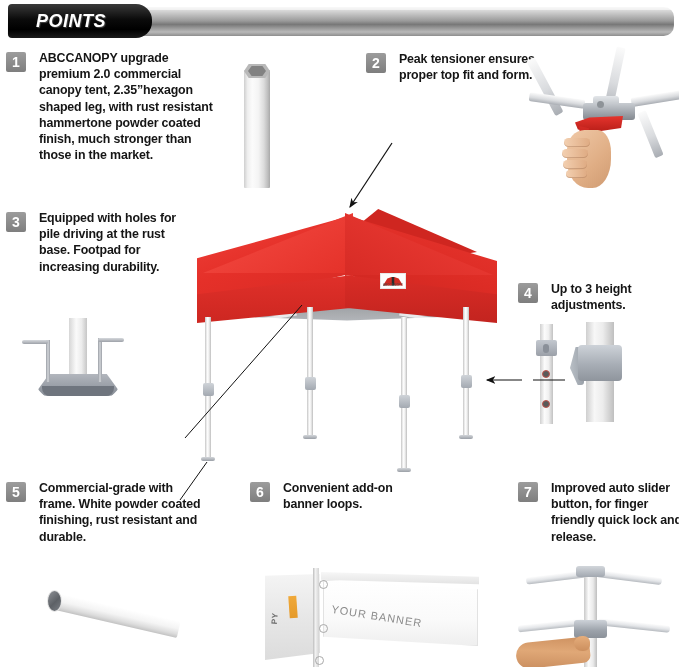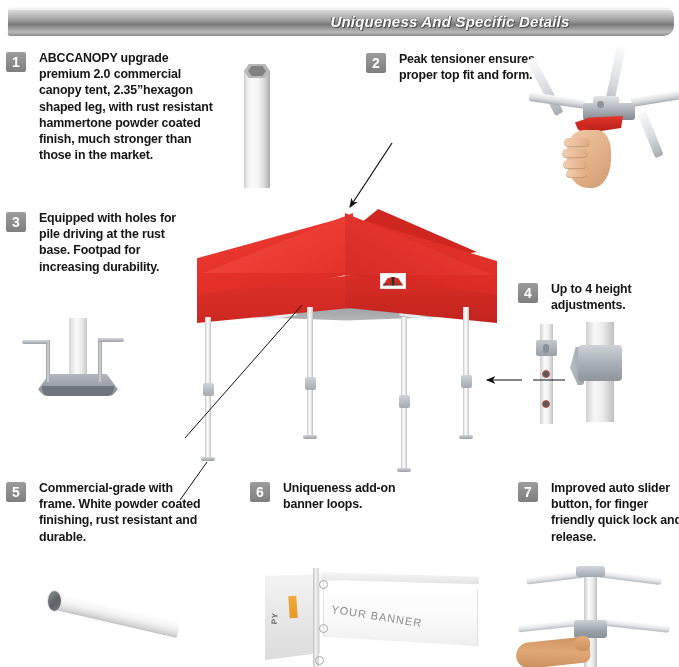--- a/index.html
+++ b/index.html
@@ -345,21 +345,23 @@
     border-radius: 50% 40% 40% 50%;
   }
 </style>
 </head>
 <body>
 
 <div id="page">
 
   <div class="banner-wrap">
     <div class="banner-bar"></div>
-    <div class="banner-title">Uniqueness And Specific Details</div>
+    <div class="banner-tab">
+      <div class="banner-tab-label">POINTS</div>
+    </div>
   </div>
 
   <div class="point" id="p1">
     <div class="badge">1</div>
     <div class="ptext">ABCCANOPY upgrade premium 2.0 commercial canopy tent, 2.35”hexagon shaped leg, with rust resistant hammertone powder coated finish, much stronger than those in the market.</div>
   </div>
 
   <div class="hexleg">
     <div class="body"></div>
     <div class="top"></div>
@@ -399,21 +401,21 @@
     <div class="plate"></div>
     <div class="plate2"></div>
     <div class="stake" style="left:32px; top:22px; height:42px;"></div>
     <div class="stake-arm" style="left:8px;  top:22px; width:26px;"></div>
     <div class="stake" style="left:84px; top:20px; height:44px;"></div>
     <div class="stake-arm" style="left:84px; top:20px; width:26px;"></div>
   </div>
 
   <div class="point" id="p4">
     <div class="badge">4</div>
-    <div class="ptext">Up to 4 height adjustments.</div>
+    <div class="ptext">Up to 3 height adjustments.</div>
   </div>
 
   <div class="adj">
     <div class="thinleg"></div>
     <div class="thinleg-collar"></div>
     <div class="hole" style="left:22px; top:48px;"></div>
     <div class="hole" style="left:22px; top:78px;"></div>
     <div class="fatleg"></div>
     <div class="fatleg-lever"></div>
     <div class="fatleg-collar"></div>
@@ -465,21 +467,21 @@
     <div class="ptext">Commercial-grade with frame. White powder coated finishing, rust resistant and durable.</div>
   </div>
 
   <div class="tube5">
     <div class="shaft"></div>
     <div class="cap"></div>
   </div>
 
   <div class="point" id="p6">
     <div class="badge">6</div>
-    <div class="ptext">Uniqueness add-on banner loops.</div>
+    <div class="ptext">Convenient add-on banner loops.</div>
   </div>
 
   <div class="banner6">
     <div class="valance"></div>
     <div class="valance-stripe"></div>
     <div class="valance-txt">PY</div>
     <div class="toprail"></div>
     <div class="post"></div>
     <div class="sheet"></div>
     <div class="sheet-txt">YOUR BANNER</div>

